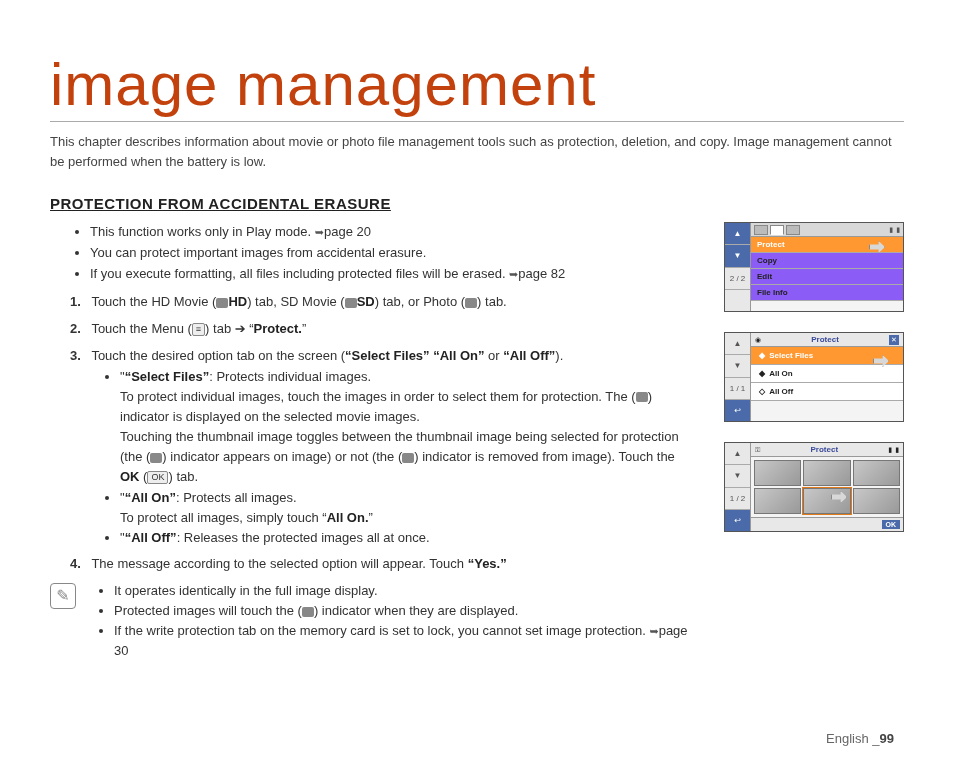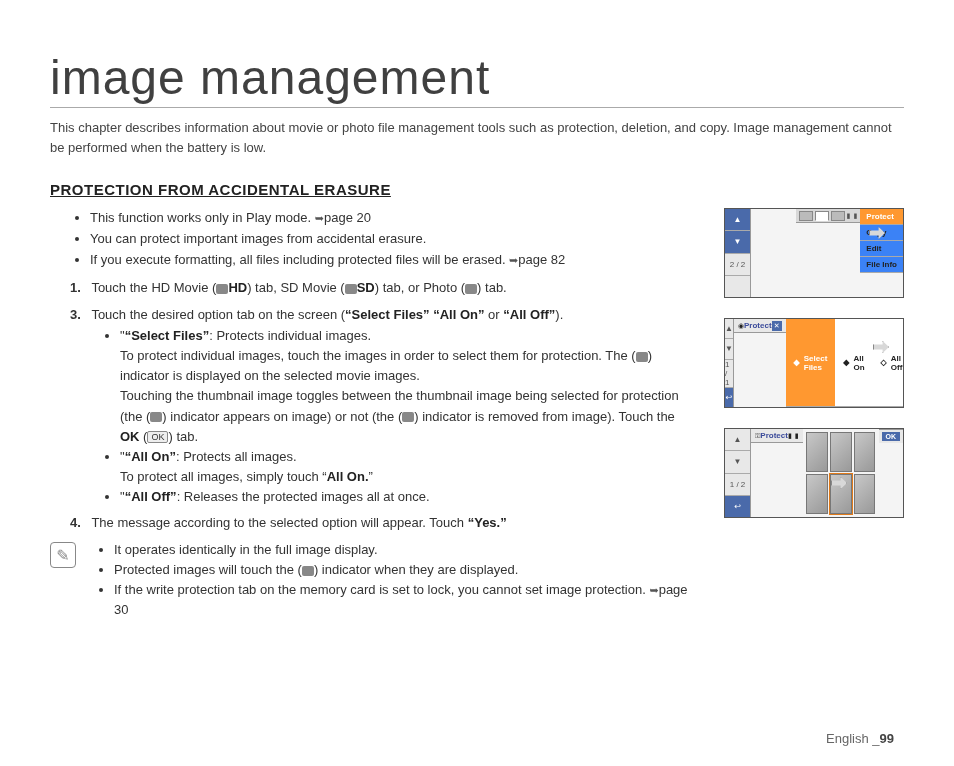--- a/index.html
+++ b/index.html
@@ -6,23 +6,23 @@
   body {
     font-family: Arial, Helvetica, sans-serif;
     background: #fff;
     color: #333;
     width: 954px;
     height: 766px;
     position: relative;
     padding: 50px 50px 30px 50px;
   }
   h1.title {
-    font-size: 48px;
+    font-size: 60px;
     font-weight: 300;
-    color: #404040;
+    color: #c2410c;
     letter-spacing: 1px;
     border-bottom: 1px solid #aaa;
     padding-bottom: 2px;
     margin-bottom: 10px;
   }
   .intro {
     font-size: 13px;
     color: #444;
     line-height: 1.5;
     margin-bottom: 24px;
@@ -88,32 +88,32 @@
     display: flex; flex-direction: column;
   }
   .mini .side .cell {
     flex: 1;
     border-bottom: 1px solid #aaa;
     display: flex; align-items:center; justify-content:center;
     font-size: 8px; color:#555;
   }
   .mini .side .cell.blue { background:#4a6aaa; color:#fff; }
   .mini .side .cell:last-child { border-bottom:none; }
-  .mini .main { flex:1; display:flex; flex-direction:row;justify-content:flex-end; }
+  .mini .main { flex:1; display:flex; flex-direction:column; }
   .mini .tabs {
     height:14px; background:#d8d8d8; border-bottom:1px solid #999;
     display:flex; align-items:center; gap:2px; padding:0 3px;
   }
   .mini .tabs .t { width:14px; height:10px; background:#bbb; border:1px solid #888;}
   .mini .tabs .t.active { background:#fff; border-bottom-color:#fff;}
   .mini .tabs .sp { margin-left:auto; font-size:7px; color:#555; display:flex; gap:3px;}
   .mini .menu .row {
     border-bottom:1px solid #aaa;
     padding: 3px 6px; font-size:8px; font-weight:bold;
-    background:#3b82f6;
+    background:#8b5cf6;
   }
   .mini .menu .row.hl { background:#ff9830; color:#fff;}
   .mini .header {
     height:14px;
     padding:0 4px;
     display:flex; align-items:center; justify-content:space-between;
     border-bottom:1px solid #999;
     background:#e8e8e8;
   }
   .mini .header .ttl { font-weight:bold; color:#3a4a9a; font-size:8px;}
@@ -153,20 +153,24 @@
       <li>You can protect important images from accidental erasure.</li>
       <li>
         <span>If you execute formatting, all files including protected files will be erased. </span><span class="arrow"></span><span>page 82</span>
       </li>
     </ul>
 
     <ol class="steps">
       <li>
         <span class="num">1.</span>
         <span>Touch the HD Movie (</span><span class="icon-small"></span><b>HD</b><span>) tab, SD Movie (</span><span class="icon-small"></span><b>SD</b><span>) tab, or Photo (</span><span class="icon-small"></span><span>) tab.</span>
+      </li>
+      <li>
+        <span class="num">2.</span>
+        <span>Touch the Menu (</span><span class="icon-inline">≡</span><span>) tab ➔ “</span><b>Protect.</b><span>”</span>
       </li>
       <li>
         <span class="num">3.</span>
         <span>Touch the desired option tab on the screen (</span><b>“Select Files” “All On”</b><span> or </span><b>“All Off”</b><span>).</span>
         <ul class="sub">
           <li>
             "<b>“Select Files”</b><span>: Protects individual images.</span><br>
             <span>To protect individual images, touch the images in order to select them for protection. The (</span><span class="icon-small"></span><span>) indicator is displayed on the selected movie images.</span><br>
             <span>Touching the thumbnail image toggles between the thumbnail image being selected for protection (the (</span><span class="icon-small"></span><span>) indicator appears on image) or not (the (</span><span class="icon-small"></span><span>) indicator is removed from image). Touch the </span><b>OK</b><span> (</span><span class="icon-inline">OK</span><span>) tab.</span>
           </li>

